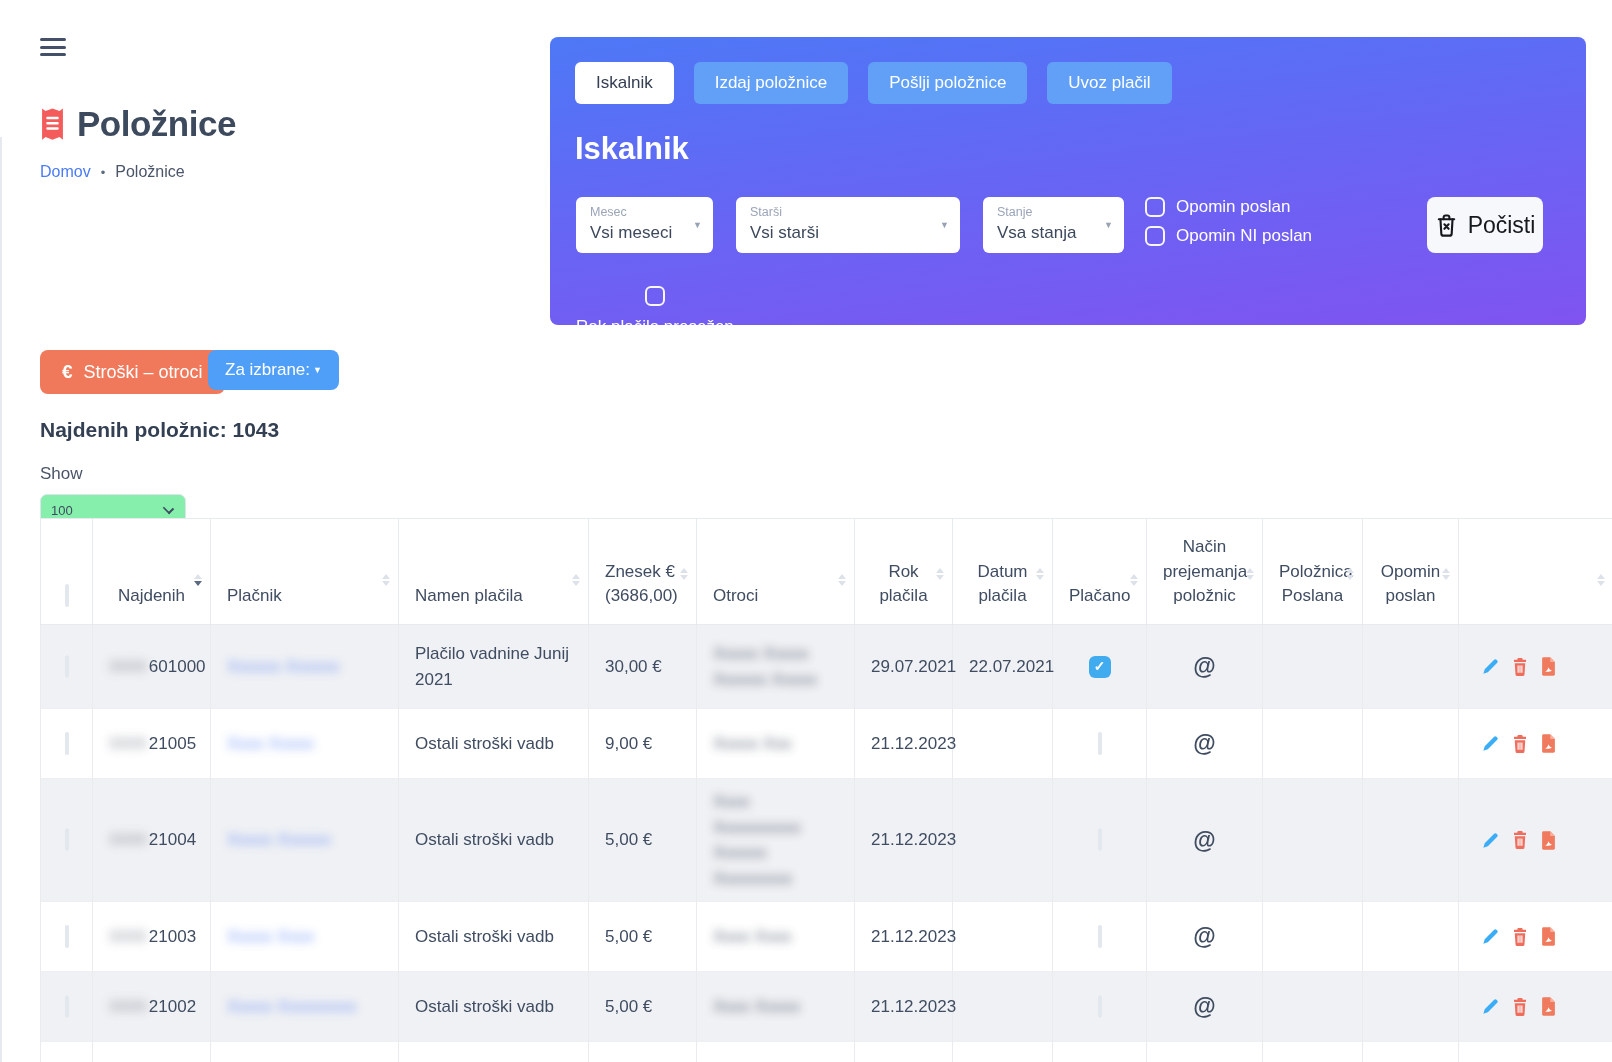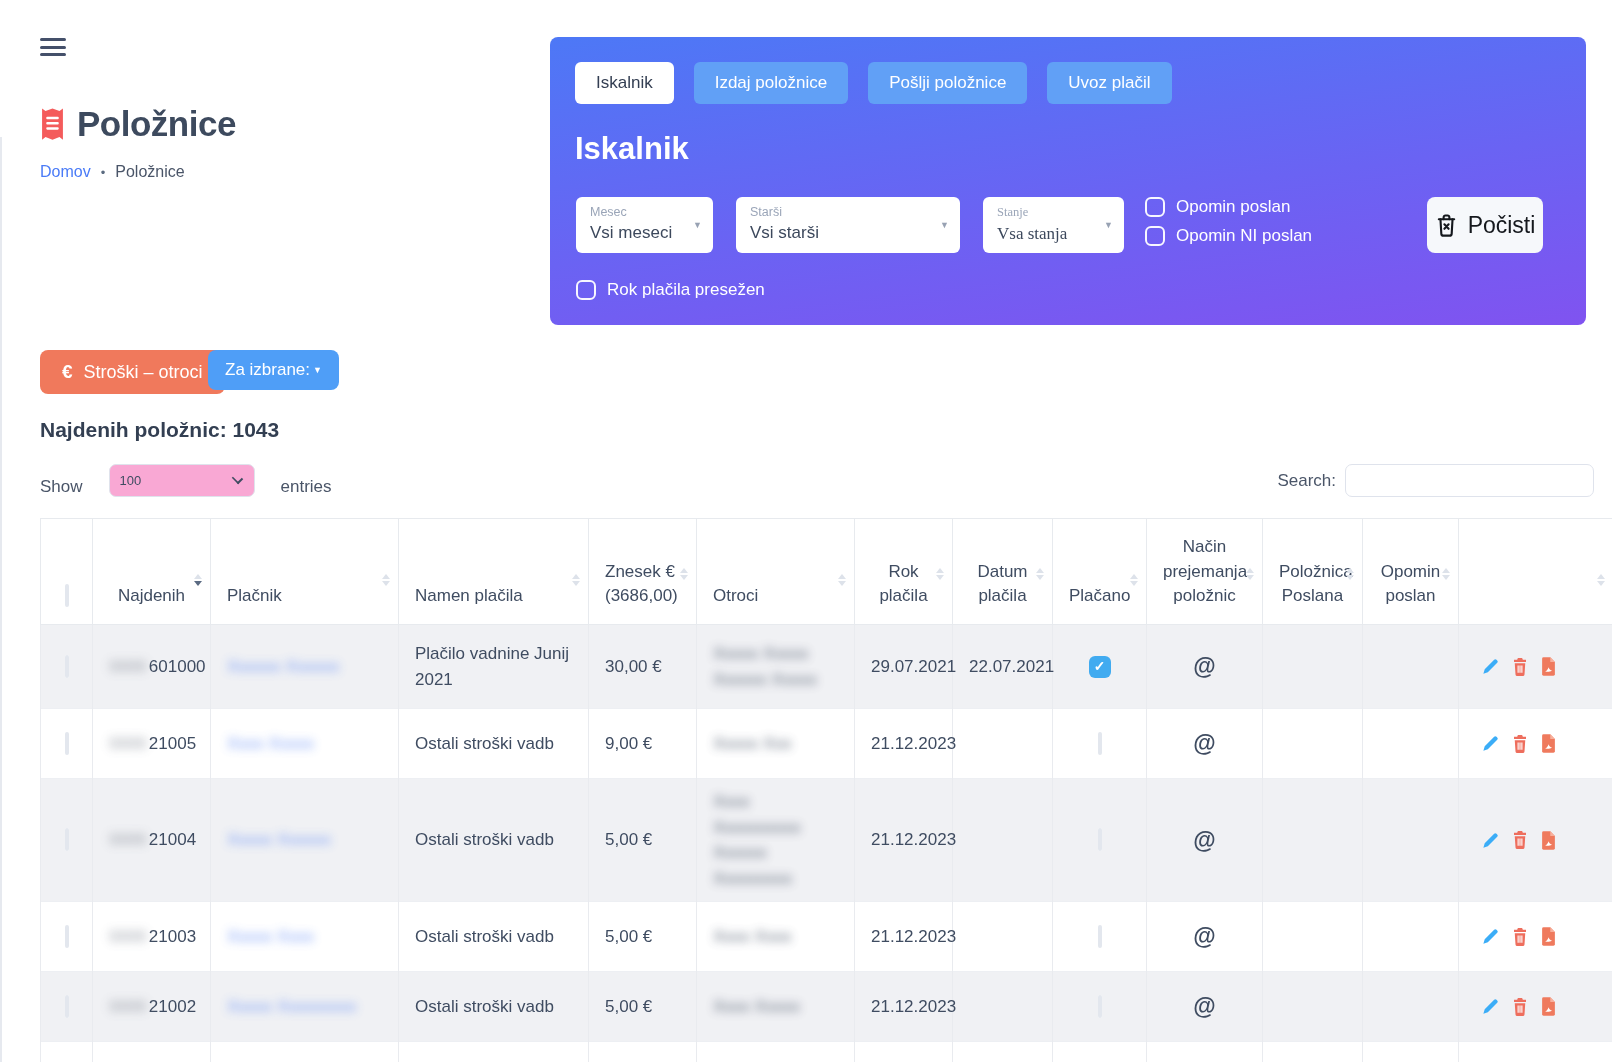--- a/index.html
+++ b/index.html
@@ -29,45 +29,45 @@
   .tab { border:none; border-radius:6px; padding:11px 21px; font-size:17px; cursor:pointer;
          background:#61a0f6; color:#fff; font-family:inherit; }
   .tab.active { background:#fff; color:#333e52; }
   .panel-heading { position:absolute; left:25px; top:94px; color:#fff; font-size:31px; font-weight:700; }
 
   .filters { position:absolute; left:26px; top:160px; display:flex; gap:23px; }
   .select-box { position:relative; background:#fff; border-radius:6px; height:56px; padding:8px 26px 0 14px; cursor:pointer; }
   .select-box .flabel { font-size:12.5px; color:#9aa5b8; display:block; }
   .select-box .fvalue { font-size:17px; color:#3c485c; display:block; margin-top:4px; }
   .select-box .caret { position:absolute; right:11px; top:50%; transform:translateY(-50%); font-size:9px; color:#98a2b3; }
-  .w-mesec { width:137px; } .w-starsi { width:224px; } .w-stanje { width:141px;font-family:Liberation Serif, serif; }
+  .w-mesec { width:137px; } .w-starsi { width:224px; } .w-stanje { width:141px; }
 
   .cb-group { position:absolute; left:595px; top:160px; display:flex; flex-direction:column; gap:9px; }
   .p-check { display:flex; align-items:center; gap:11px; color:#fff; font-size:17px; cursor:pointer; }
   .p-box { width:20px; height:20px; border:2px solid rgba(255,255,255,.95); border-radius:6px; background:transparent; flex:0 0 auto; }
-  .overdue { position:absolute; left:26px; top:243px; }
+  .overdue { position:absolute; left:26px; top:249px;flex-direction:column; }
 
   .clear-btn { position:absolute; left:877px; top:160px; width:116px; height:56px; background:#f6f8fb; border:none;
                border-radius:8px; display:flex; align-items:center; justify-content:center; gap:10px;
                font-size:23px; color:#15181d; cursor:pointer; font-family:inherit; }
 
   
   .btn-costs { position:absolute; left:40px; top:350px; height:44px; border:none; border-radius:8px; background:#f0795c;
                color:#fff; font-size:18px; display:flex; align-items:center; gap:11px; padding:0 22px; cursor:pointer; font-family:inherit; }
   .btn-costs .eur { font-size:19px; font-weight:700; }
   .btn-selected { position:absolute; left:208px; top:350px; height:40px; border:none; border-radius:8px; background:#4f9ef7;
                color:#fff; font-size:17px; display:flex; align-items:center; gap:3px; padding:0 17px; cursor:pointer; font-family:inherit; }
   .caret-sm { font-size:9px; }
 
   .summary { position:absolute; left:40px; top:418px; font-size:21px; font-weight:700; color:#333f52; }
 
   
   .controls { position:absolute; left:40px; top:464px; right:18px; height:34px; font-size:17px; color:#4a5568; }
-  .show-wrap { display:flex; align-items:flex-end; gap:26px; }
-  .len-select { position:relative; width:146px; height:33px; border:1px solid #dfe3ec; border-radius:7px; background:#f9a8d4;
+  .show-wrap { display:flex; align-items:flex-start; gap:10px;flex-direction:column; }
+  .len-select { position:relative; width:146px; height:33px; border:1px solid #dfe3ec; border-radius:7px; background:#86efac;
                 display:flex; align-items:center; padding:0 10px; font-size:13px; color:#3f4c61; cursor:pointer; }
   .len-select .chev { position:absolute; right:12px; top:9px; width:9px; height:9px; border-right:2px solid #3f4c61;
                 border-bottom:2px solid #3f4c61; transform:rotate(45deg) scale(1,.8); }
   .search-wrap { position:absolute; right:0; top:0; display:flex; align-items:center; gap:9px; }
   .search-wrap input { width:249px; height:33px; border:1px solid #dfe3ec; border-radius:7px; outline:none;
                 font-size:15px; padding:0 10px; font-family:inherit; color:#3f4c61; }
 
   
   table { position:absolute; left:40px; top:518px; width:1572px; border-collapse:collapse; table-layout:fixed; }
   thead th { height:106px; vertical-align:bottom; padding:0 16px 15px; font-weight:400; font-size:17px; color:#3f4c61;
@@ -194,24 +194,20 @@
   <div class="summary">Najdenih položnic: 1043</div>
 
   <div class="controls">
     <div class="show-wrap">
       <span>Show</span>
       <div class="len-select">
         <span>100</span>
         <span class="chev"></span>
       </div>
       <span>entries</span>
-    </div>
-    <div class="search-wrap">
-      <span>Search:</span>
-      <input type="text" value="" style="">
     </div>
   </div>
 
   <table>
     <colgroup>
       <col style="width:52px">
         <col style="width:118px">
         <col style="width:188px">
         <col style="width:190px">
       <col style="width:108px">

